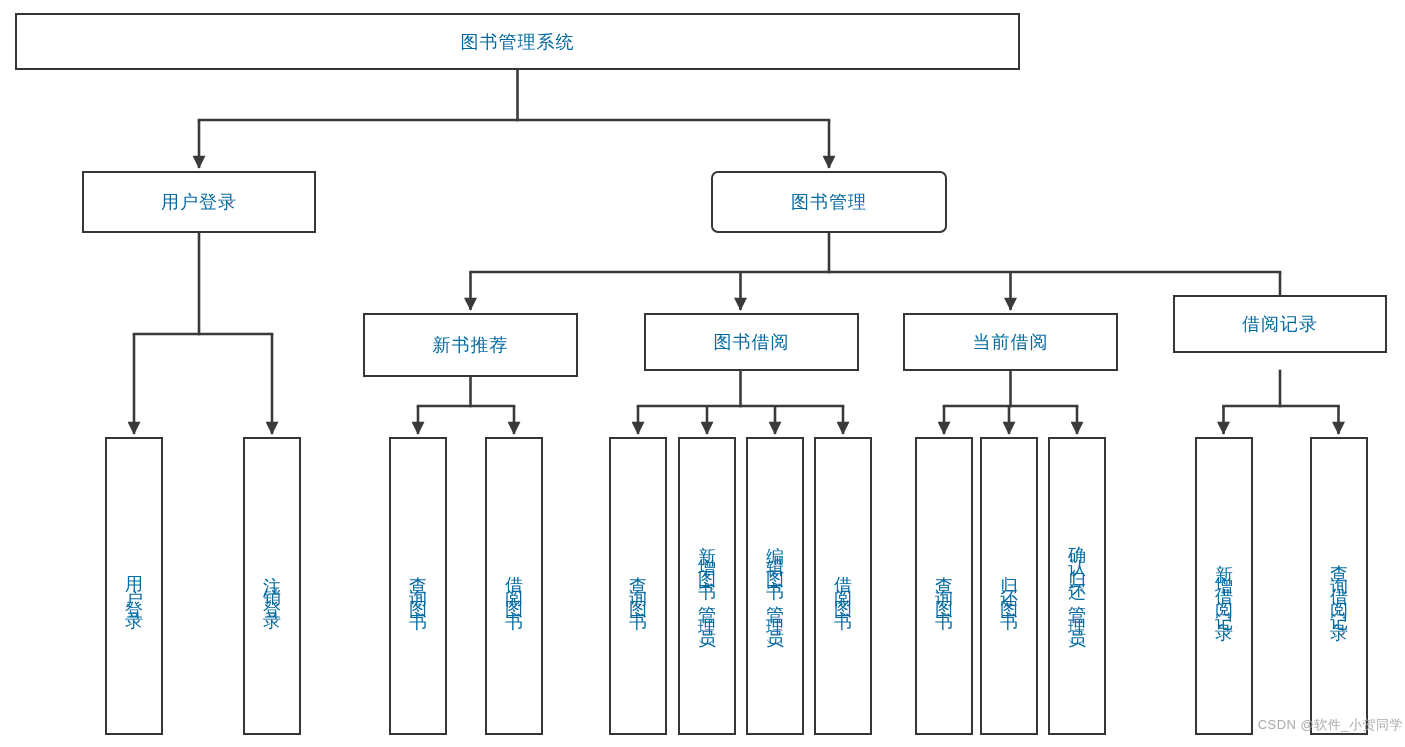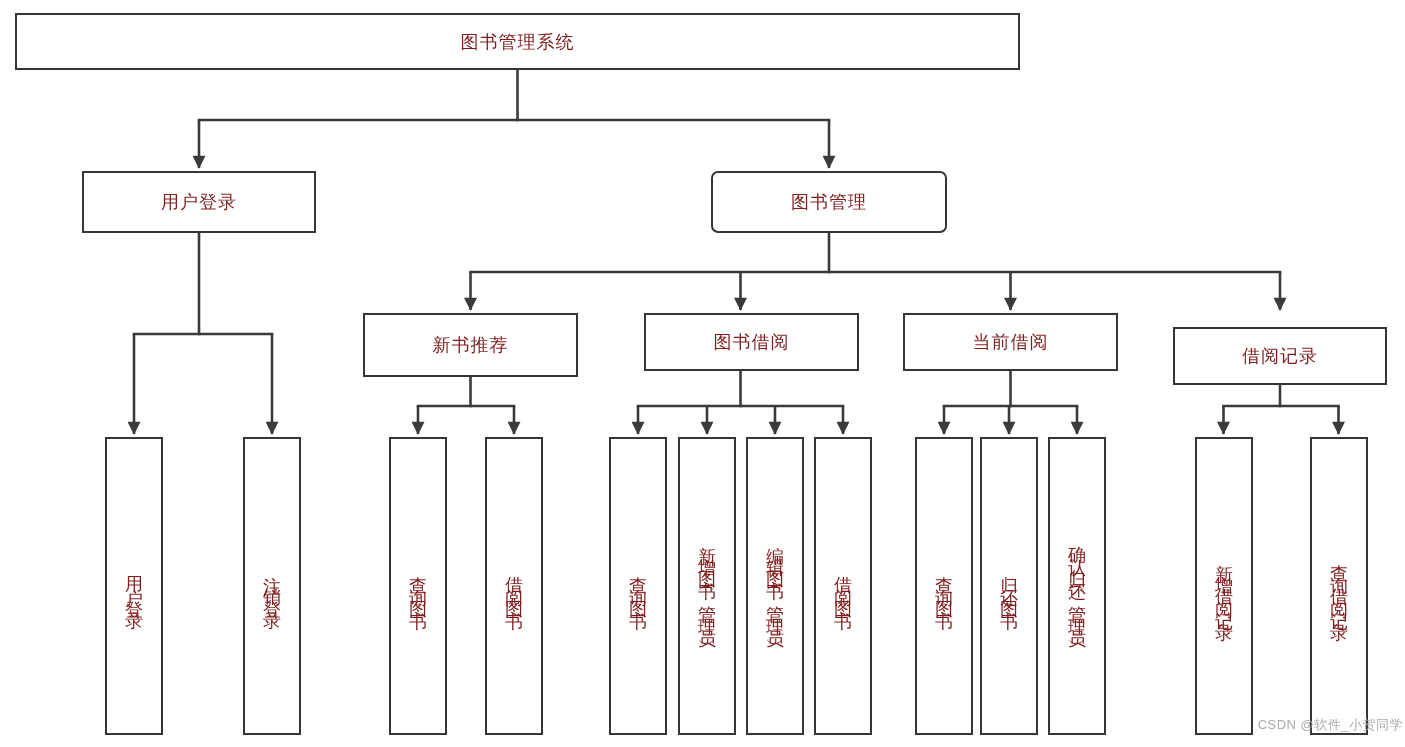--- a/index.html
+++ b/index.html
@@ -34,21 +34,21 @@
   }
   .box {
     position: absolute;
     box-sizing: border-box;
     background: #ffffff;
     border: 2.5px solid #363636;
     display: flex;
     align-items: center;
     justify-content: center;
     z-index: 2;
-    color: #7f1d1d;
+    color: #0369a1;
   }
   .hlabel {
     font-size: 18px;
     letter-spacing: 1px;
     white-space: nowrap;
   }
   .leaf {
     top: 437px;
     width: 58px;
     height: 298px;
@@ -60,21 +60,21 @@
     line-height: 1;
     white-space: nowrap;
   }
   
   [data-name="node-root"]               { left: 15px;   top: 13px;  width: 1005px; height: 57px; }
   [data-name="node-user-login"]         { left: 82px;   top: 171px; width: 234px;  height: 62px; }
   [data-name="node-book-management"]    { left: 711px;  top: 171px; width: 236px;  height: 62px; border-radius: 7px; }
   [data-name="node-new-book-recommend"] { left: 363px;  top: 313px; width: 215px;  height: 64px; text-align: right; }
   [data-name="node-book-borrowing"]     { left: 644px;  top: 313px; width: 215px;  height: 58px; }
   [data-name="node-current-borrowing"]  { left: 903px;  top: 313px; width: 215px;  height: 58px; text-align: right; }
-  [data-name="node-borrowing-records"]  { left: 1173px; top: 327px; width: 214px;  height: 58px; justify-content: center; }
+  [data-name="node-borrowing-records"]  { left: 1173px; top: 295px; width: 214px;  height: 58px; justify-content: center; }
   [data-name="leaf-user-login"]            { left: 105px;  }
   [data-name="leaf-logout"]                { left: 243px;  }
   [data-name="leaf-recommend-query-book"]  { left: 389px;  }
   [data-name="leaf-recommend-borrow-book"] { left: 485px;  }
   [data-name="leaf-borrow-query-book"]     { left: 609px;  }
   [data-name="leaf-borrow-add-book"]       { left: 678px;  }
   [data-name="leaf-borrow-edit-book"]      { left: 746px;  }
   [data-name="leaf-borrow-borrow-book"]    { left: 814px;  }
   [data-name="leaf-current-query-book"]    { left: 915px;  }
   [data-name="leaf-current-return-book"]   { left: 980px;  }

